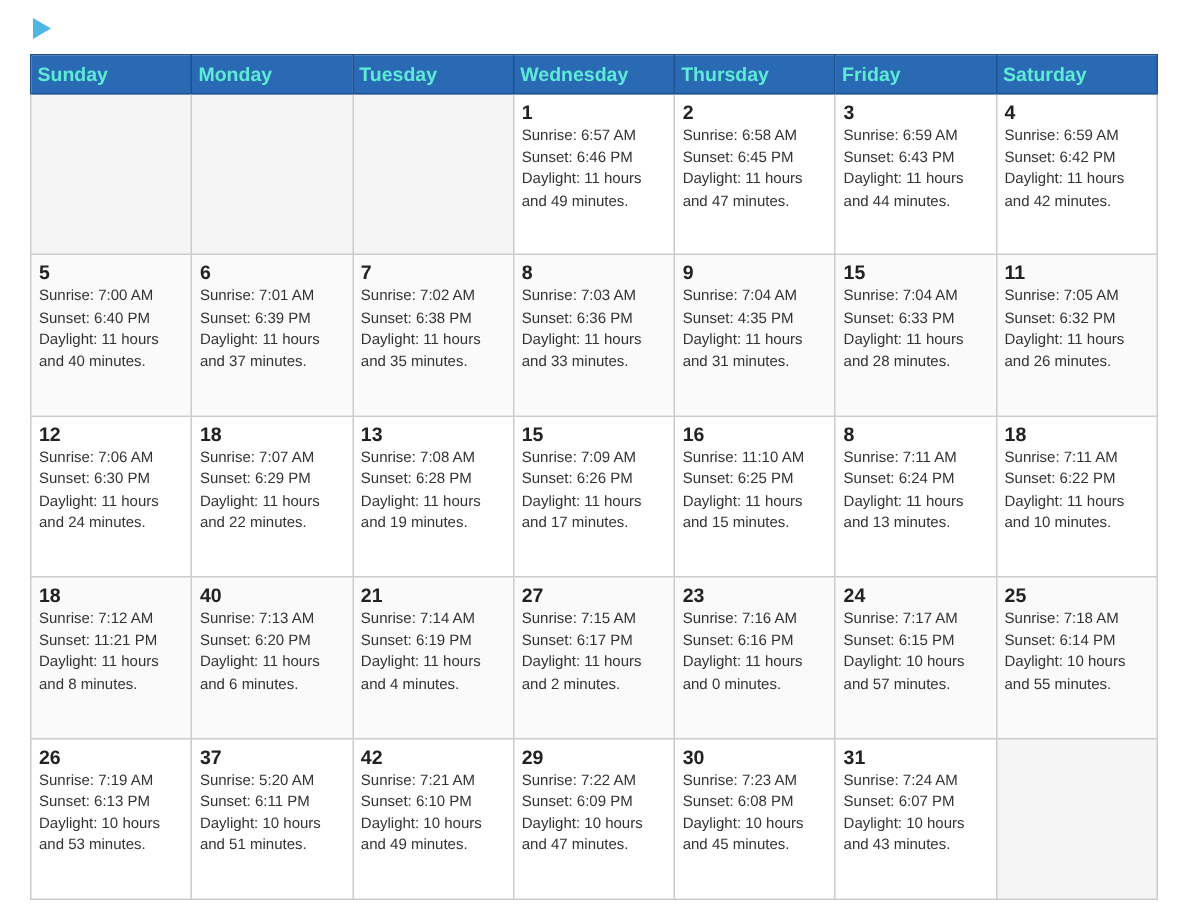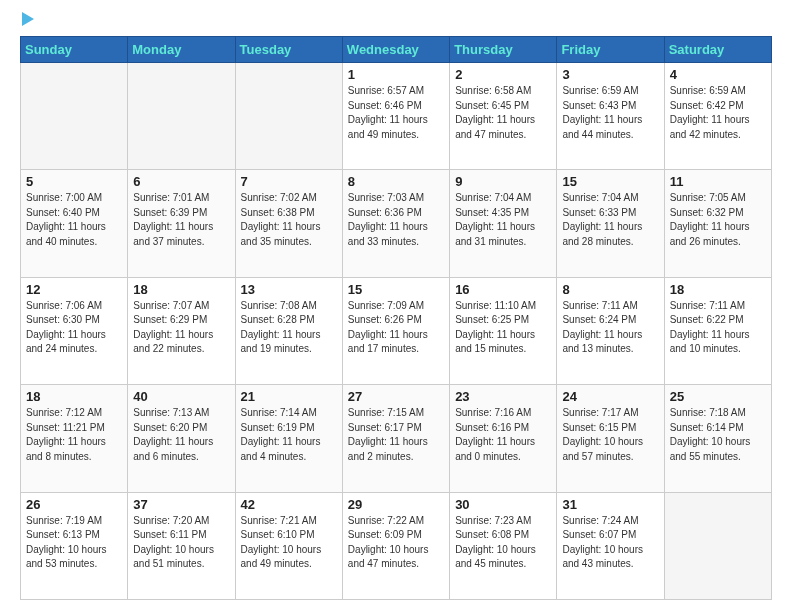--- a/index.html
+++ b/index.html
@@ -298,21 +298,21 @@
         </tr>
         <tr>
           <td>
             <span class="day-num">26</span>
             <div class="day-info">Sunrise: 7:19 AM
 Sunset: 6:13 PM
 Daylight: 10 hours and 53 minutes.</div>
           </td>
           <td>
             <span class="day-num">37</span>
-            <div class="day-info">Sunrise: 7:20 AM
+            <div class="day-info">Sunrise: 5:20 AM
 Sunset: 6:11 PM
 Daylight: 10 hours and 51 minutes.</div>
           </td>
           <td>
             <span class="day-num">42</span>
             <div class="day-info">Sunrise: 7:21 AM
 Sunset: 6:10 PM
 Daylight: 10 hours and 49 minutes.</div>
           </td>
           <td>

